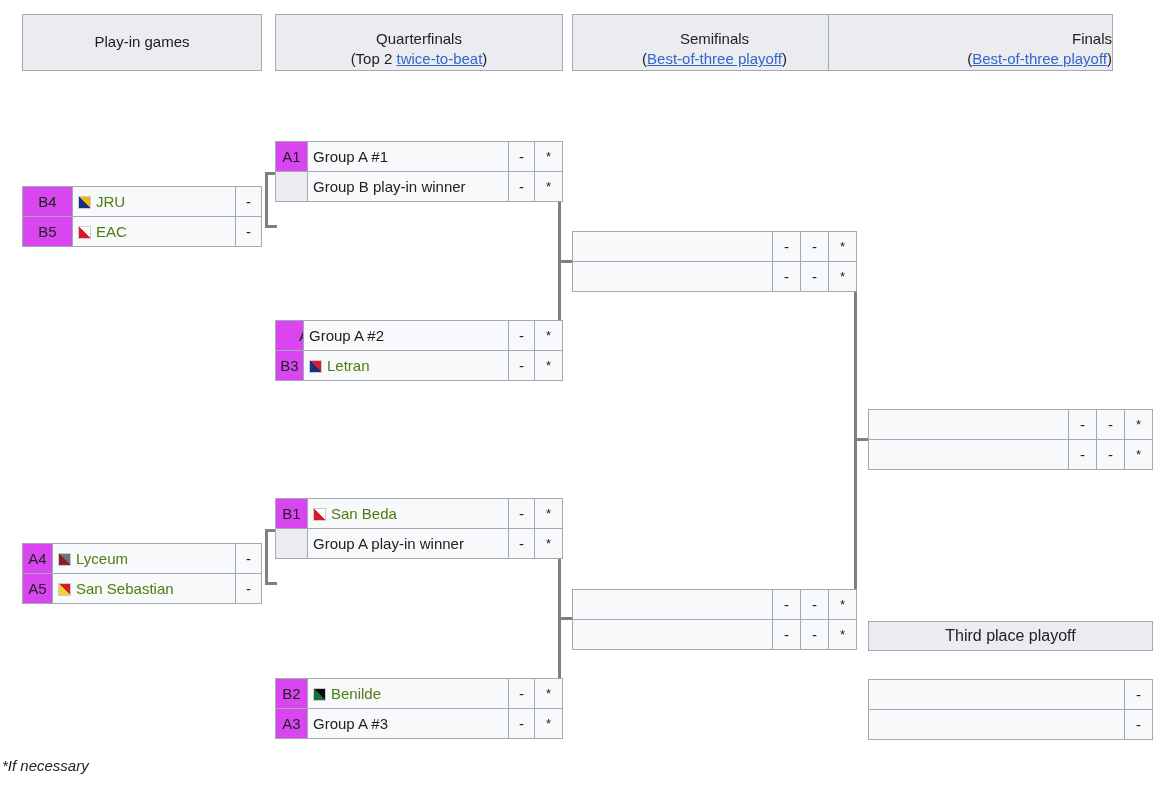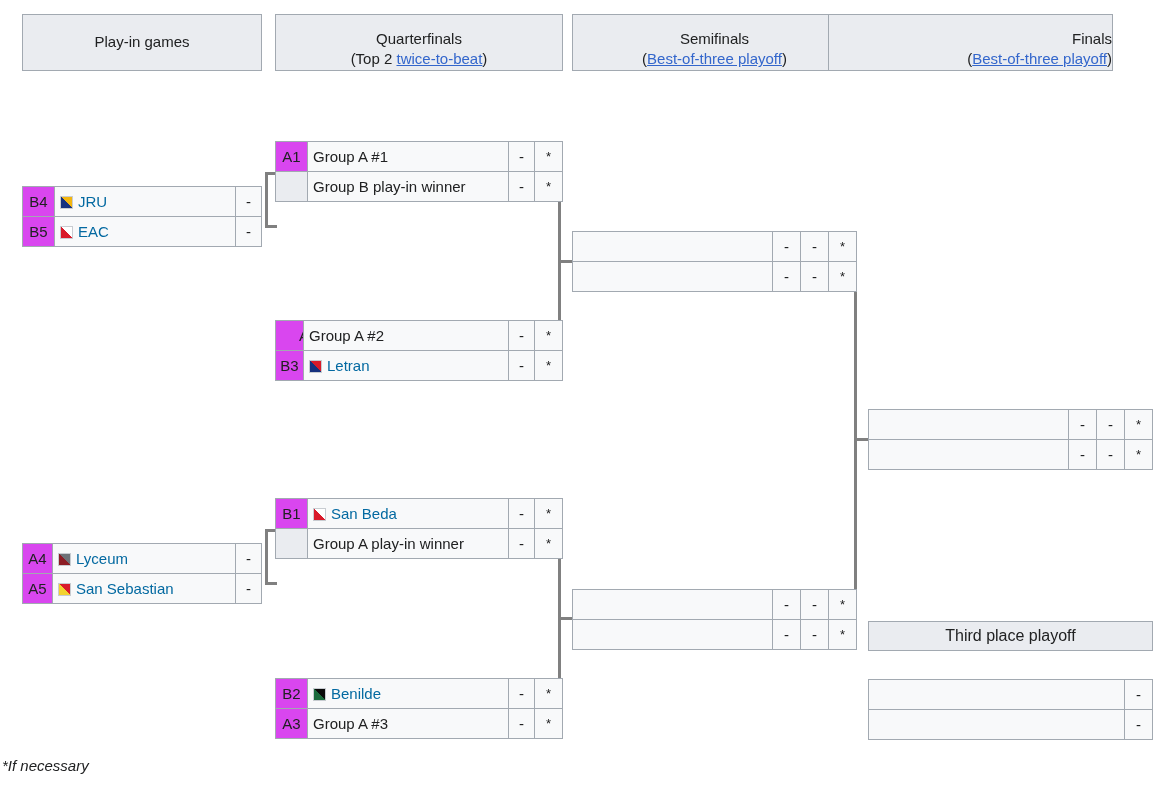--- a/index.html
+++ b/index.html
@@ -51,21 +51,21 @@
   td.seed{
     background:#d946ef;
     text-align:center;
     padding:0 4px;
   }
   td.seed.blank{background:#eaecf0;}
   td.team{text-align:left;}
   td.score{text-align:center;padding:0;}
   td.star{text-align:center;padding:0;font-size:13px;}
 
-  .teamlink{color:#0369a1;text-decoration:none;}
+  .teamlink{color:#4d7c0f;text-decoration:none;}
 
   
   .flag{
     display:inline-block;
     width:13px;height:13px;
     vertical-align:-2px;
     margin-right:5px;
     border:1px solid #c8ccd1;
     box-sizing:border-box;
   }
@@ -132,21 +132,21 @@
   <div class="conn-h" style="left:558px;top:617px;width:16px;"></div>
 
   <div class="conn-v" style="left:854px;top:260px;height:357px;"></div>
   <div class="conn-h" style="left:843px;top:260px;width:14px;"></div>
   <div class="conn-h" style="left:843px;top:615px;width:14px;"></div>
   <div class="conn-h" style="left:854px;top:438px;width:16px;"></div>
 
   <table class="match" style="left:22px;top:186px;width:240px;">
     <tbody>
         <tr>
-      <td class="seed" style="width:32px;">B4</td>
+      <td class="seed" style="width:50px;">B4</td>
       <td class="team"><span class="flag" style="background:linear-gradient(to bottom left,#F2B50F 0 50%,#15317E 50% 100%);"></span><a class="teamlink" href="#">JRU</a></td>
       <td class="score" style="width:26px;">-</td>
     </tr>
     <tr>
       <td class="seed">B5</td>
       <td class="team"><span class="flag" style="background:linear-gradient(to bottom left,#FFFFFF 0 50%,#D91A2A 50% 100%);"></span><a class="teamlink" href="#">EAC</a></td>
       <td class="score">-</td>
     </tr>
   </tbody>
     </table>

